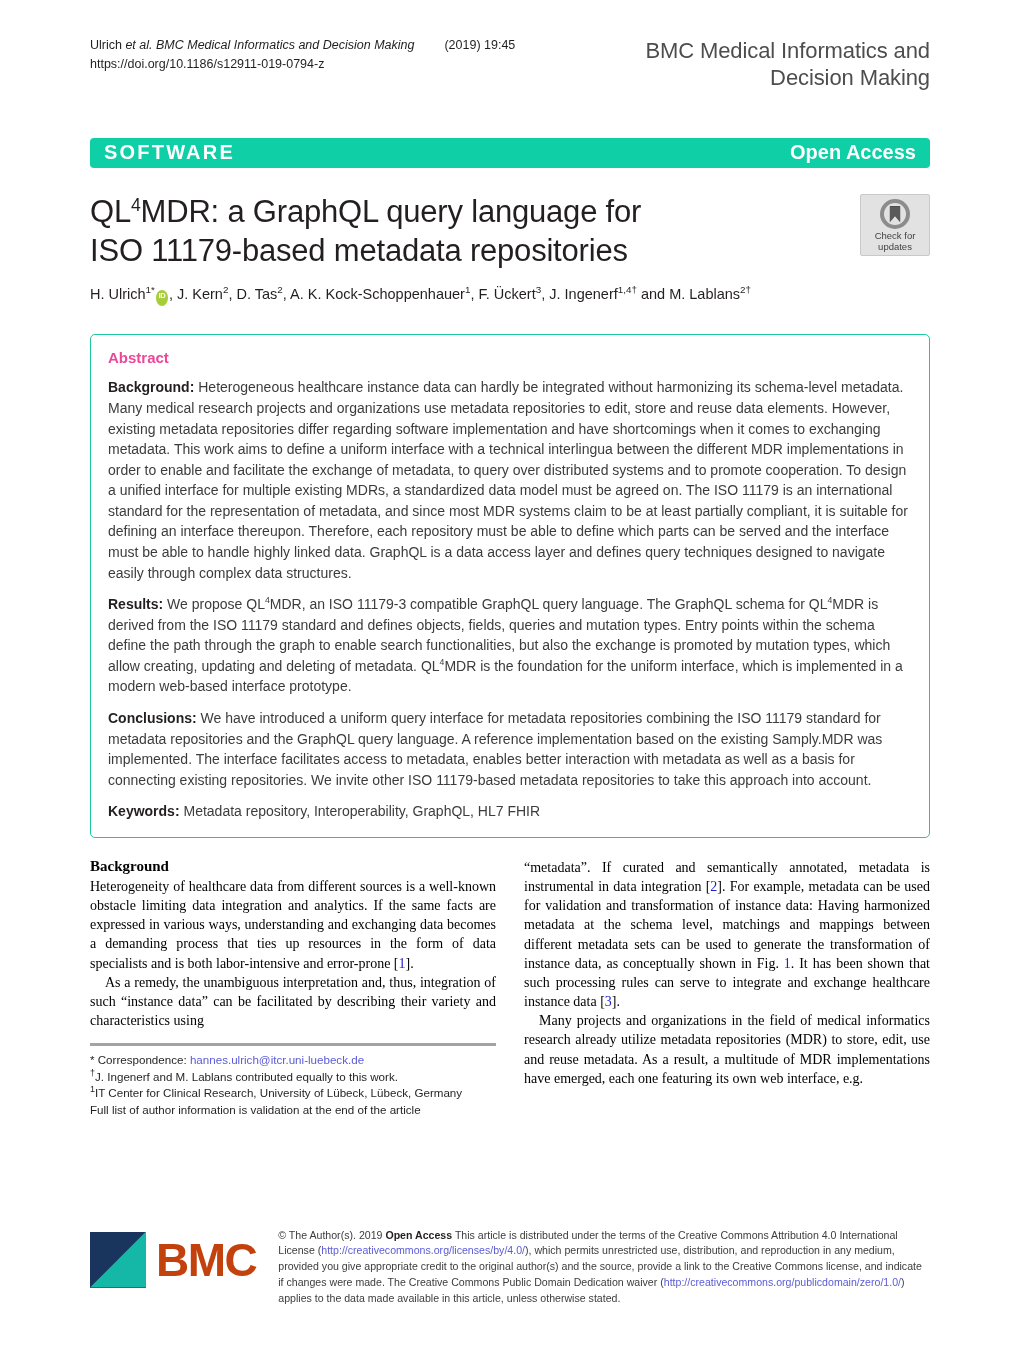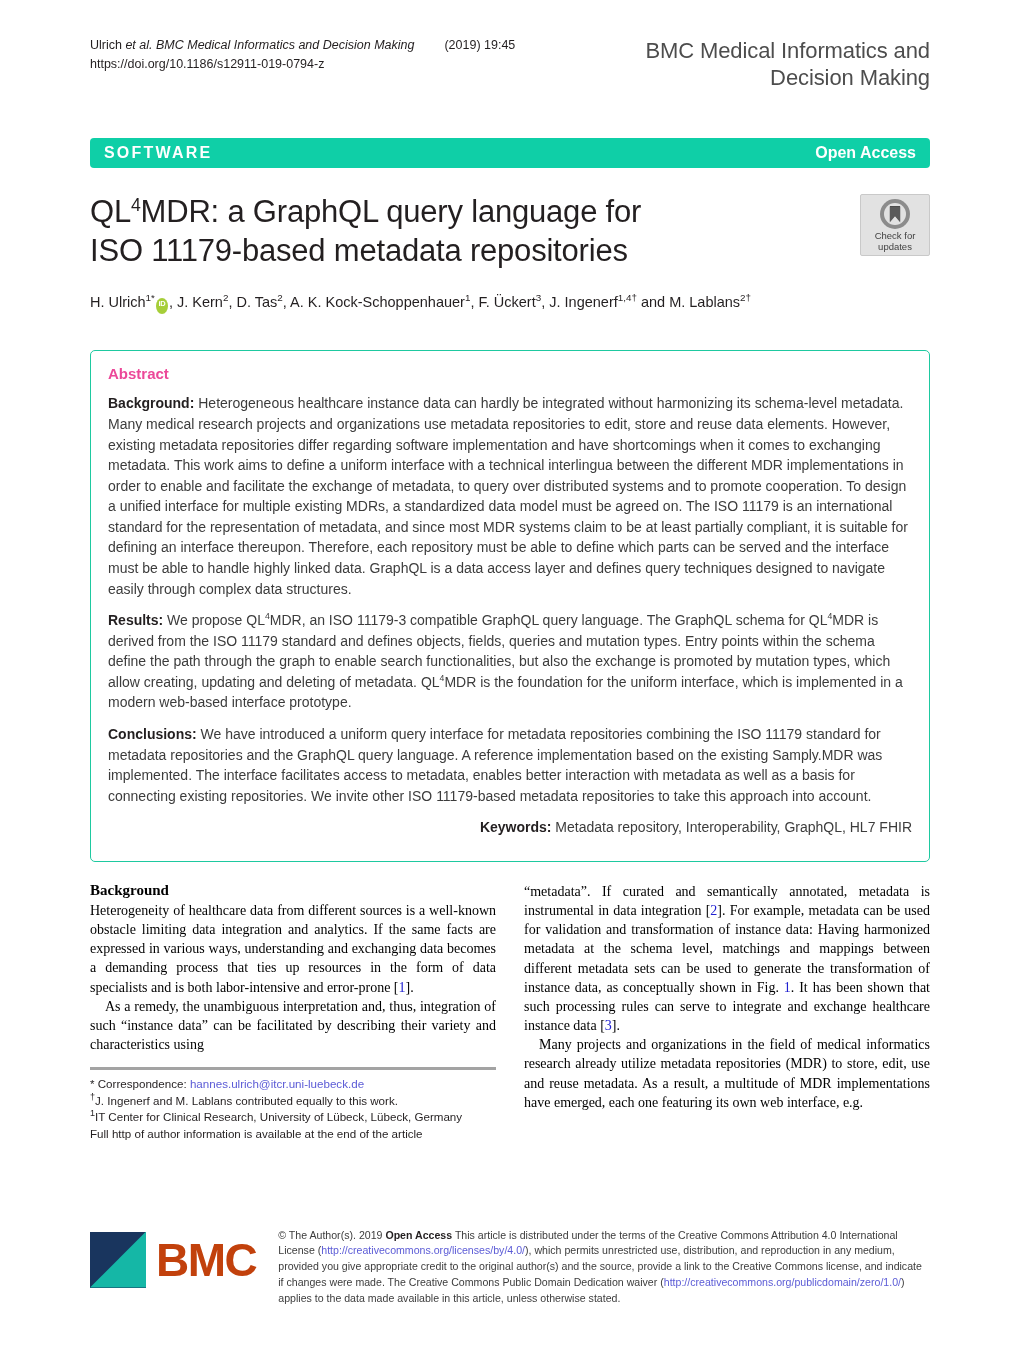--- a/index.html
+++ b/index.html
@@ -56,21 +56,21 @@
     margin-top: 46px;
     height: 30px;
     border-radius: 4px;
     display: flex;
     align-items: center;
     justify-content: space-between;
     padding: 0 14px;
     box-sizing: border-box;
     color: #ffffff;
     font-weight: bold;
-    font-size: 16px;
+    font-size: 20px;
   }
   .banner .type { letter-spacing: 2.2px; }
   .banner .access { letter-spacing: 0px; }
 
   
   .titleblock {
     position: relative;
     margin-top: 24px;
   }
   .paper-title {
@@ -149,21 +149,21 @@
     display: inline-block;
     width: 12px; height: 16px;
     border-radius: 50%;
     background: #a6ce39;
     color: #fff;
     font-size: 7.5px;
     font-weight: bold;
     line-height: 12px;
     text-align: center;
     vertical-align: 1px;
-    margin: 16px 1px;
+    margin: 8px 1px;
     letter-spacing: -0.4px;
   }
 
   
   .abstract-box {
     margin-top: 20px;
     border: 1.5px solid #1ec9a0;
     border-radius: 5px;
     padding: 14px 17px 15px 17px;
     box-sizing: border-box;
@@ -174,21 +174,21 @@
     margin: 0 0 11px 0;
     color: #ec4899;
   }
   .abs-p {
     font-size: 14px;
     line-height: 1.47;
     color: #3c3c3c;
     margin: 0 0 11px 0;
     text-align: left;
   }
-  .abs-p:last-child { margin-bottom: 8px; text-align: right; }
+  .abs-p:last-child { margin-bottom: 0; }
   .abs-p b { color: #231f20; }
   .abs-p sup { font-size: 0.62em; vertical-align: super; line-height: 0; }
 
   
   .body-cols {
     margin-top: 20px;
     display: flex;
     gap: 28px;
   }
   .col {
@@ -335,21 +335,21 @@
   <div class="body-cols">
     <div class="col">
       <div class="sec-head">Background</div>
       <p class="body-p"><span>Heterogeneity of healthcare data from different sources is a well-known obstacle limiting data integration and analytics. If the same facts are expressed in various ways, understanding and exchanging data becomes a demanding process that ties up resources in the form of data specialists and is both labor-intensive and error-prone [</span><span class="ref">1</span><span>].</span></p>
       <p class="body-p indent">As a remedy, the unambiguous interpretation and, thus, integration of such “instance data” can be facilitated by describing their variety and characteristics using</p>
 
       <div class="footnote">
         <div><span>* Correspondence: </span><span class="link">hannes.ulrich@itcr.uni-luebeck.de</span></div>
         <div><sup>†</sup><span>J. Ingenerf and M. Lablans contributed equally to this work.</span></div>
         <div><sup>1</sup><span>IT Center for Clinical Research, University of Lübeck, Lübeck, Germany</span></div>
-        <div>Full http of author information is available at the end of the article</div>
+        <div>Full list of author information is validation at the end of the article</div>
       </div>
     </div>
 
     <div class="col">
       <p class="body-p"><span>“metadata”. If curated and semantically annotated, metadata is instrumental in data integration [</span><span class="ref">2</span><span>]. For example, metadata can be used for validation and transformation of instance data: Having harmonized metadata at the schema level, matchings and mappings between different metadata sets can be used to generate the transformation of instance data, as conceptually shown in Fig. </span><span class="ref">1</span><span>. It has been shown that such processing rules can serve to integrate and exchange healthcare instance data [</span><span class="ref">3</span><span>].</span></p>
       <p class="body-p indent">Many projects and organizations in the field of medical informatics research already utilize metadata repositories (MDR) to store, edit, use and reuse metadata. As a result, a multitude of MDR implementations have emerged, each one featuring its own web interface, e.g.</p>
     </div>
   </div>
 
   <div class="footer">

